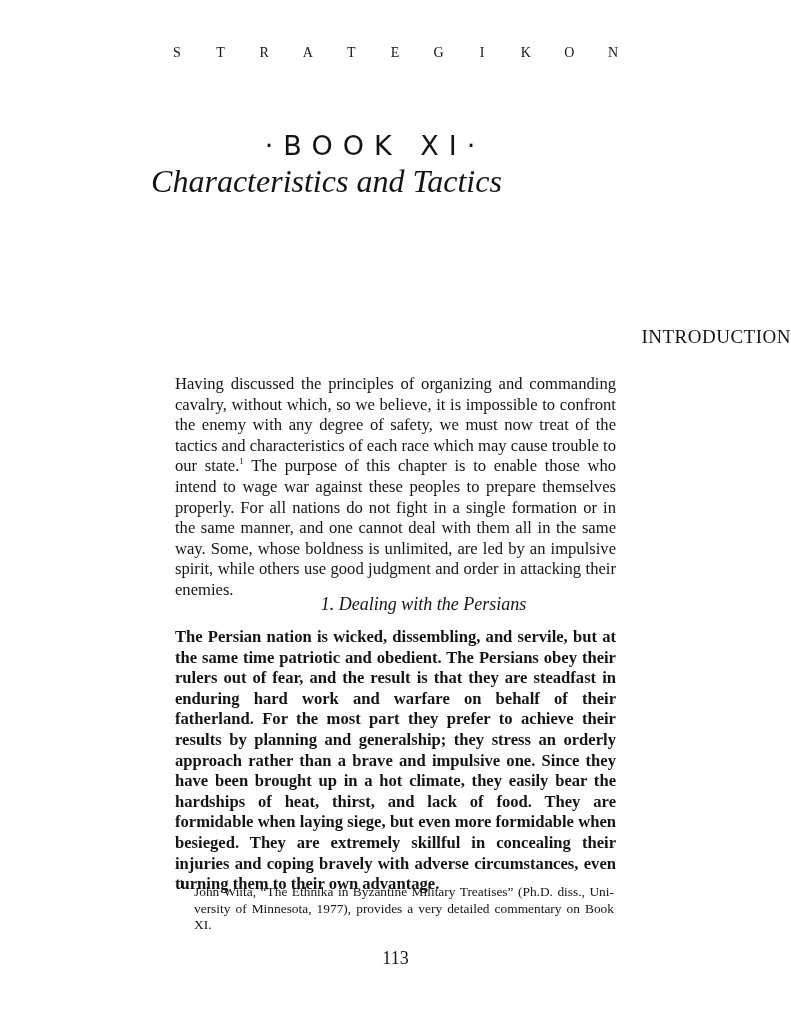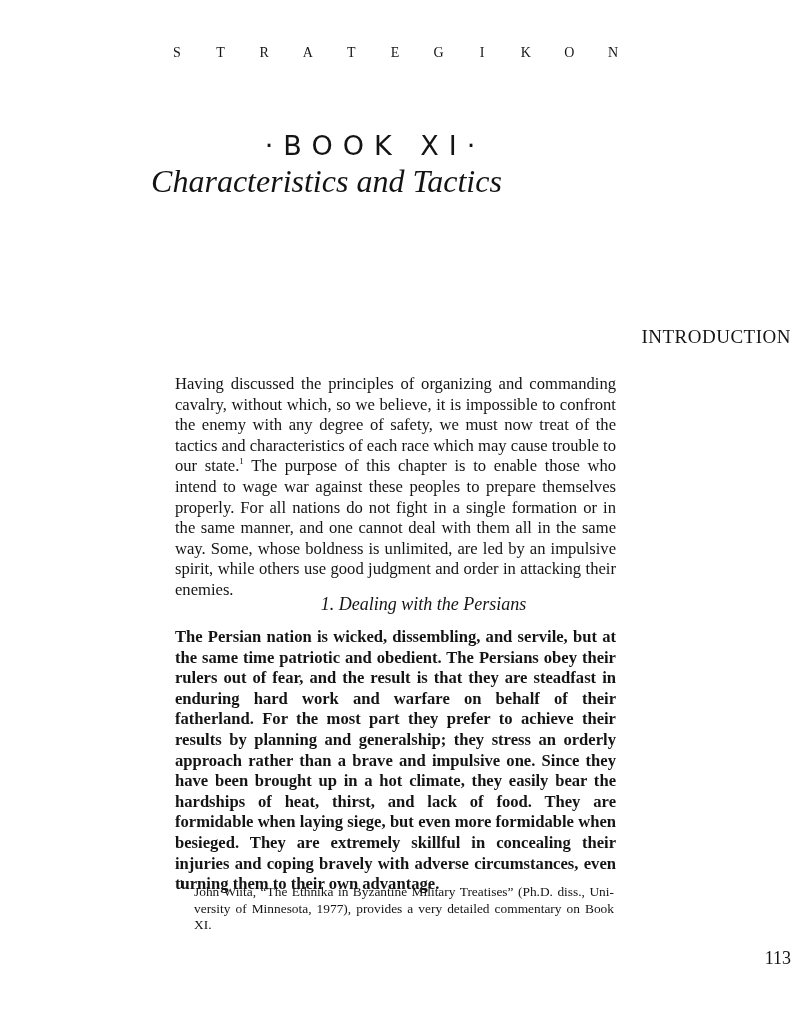--- a/index.html
+++ b/index.html
@@ -105,21 +105,21 @@
     }
     .footnote-text {
       flex: 1;
       margin-top: 8px;
     }
     .page-number {
       position: absolute;
       top: 948px;
       left: 0;
       width: 791px;
-      text-align: right;
+      text-align: center;
       font-size: 18px;
     }
   </style>
 </head>
 <body>
 
 <div class="running-head">
   <span>S</span>
   <span>T</span>
   <span>R</span>

